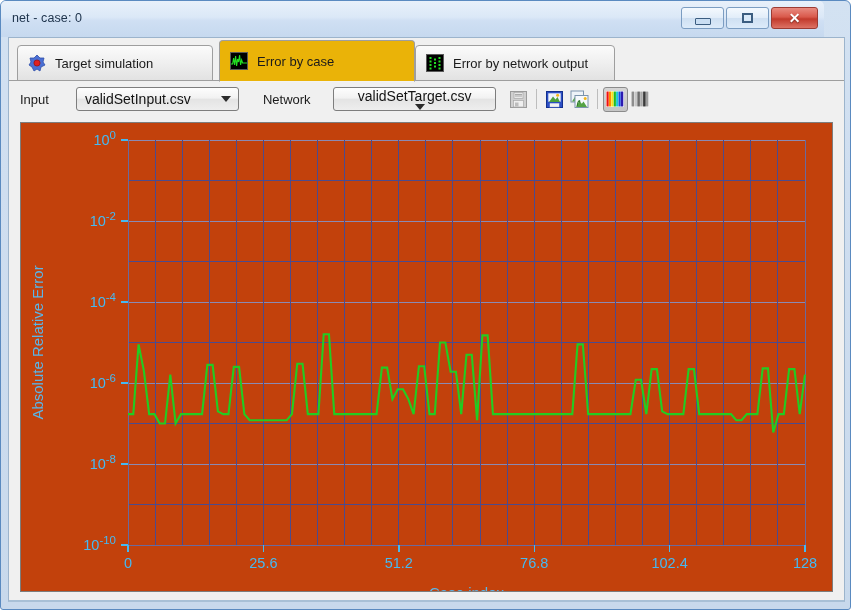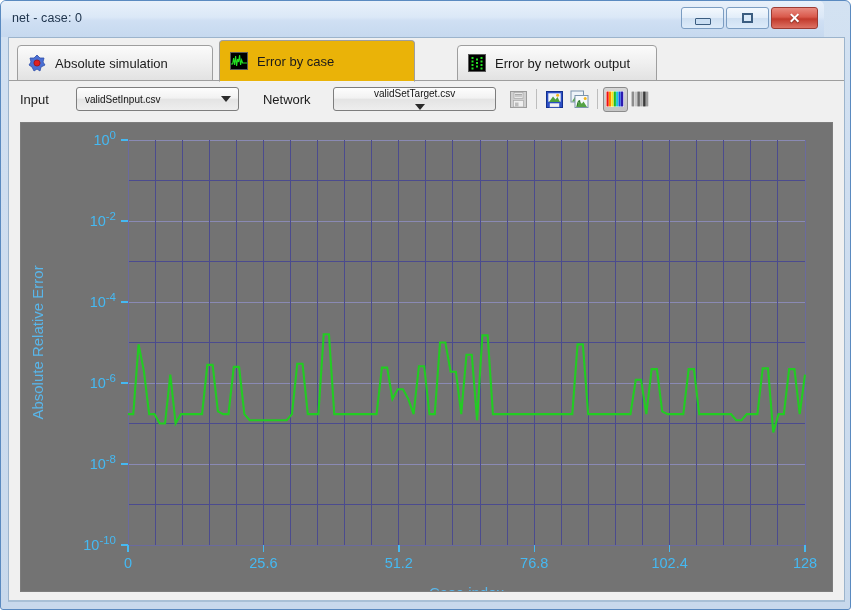--- a/index.html
+++ b/index.html
@@ -168,21 +168,21 @@
     height: 24px;
     border: 1px solid #7d7d7d;
     border-radius: 3px;
     background: linear-gradient(to bottom,#fdfdfd 0%,#f2f2f2 45%,#e4e4e4 52%,#eeeeee 100%);
     display: flex;
     align-items: center;
     justify-content: space-between;
     padding: 0 7px 0 8px;
   }
   .combo-text {
-    font-size: 10px;
+    font-size: 14px;
     color: #141414;
     white-space: nowrap;
   }
   .caret {
     width: 0; height: 0;
     border-left: 5px solid transparent;
     border-right: 5px solid transparent;
     border-top: 6px solid #2b2b2b;
     margin-left: 10px;
   }
@@ -205,21 +205,21 @@
     border-radius: 3px;
   }
 
   
   .plotwrap {
     position: absolute;
     left: 11px; top: 84px;
     width: 813px;
     height: 470px;
     box-sizing: border-box;
-    background: #737373;
+    background: #c2410c;
     border: 1px solid #7d7d7d;
   }
   .plotsvg { display:block; }
 </style>
 </head>
 <body>
 
 <div class="window">
 
   <div class="titlebar">
@@ -241,33 +241,33 @@
 
     <div class="tabstrip">
 
       <div class="tab" style="left:8px; width:196px;">
         <span class="ticon netsim">
           <svg width="18" height="18" viewBox="0 0 18 18">
             <polygon points="9,1 12,4 16,4 15,8 17,11 13,13 12,17 9,15 6,17 4,13 1,11 3,8 2,4 6,4" fill="#4a6fd4" stroke="#2f4ea8" stroke-width="0.8"></polygon>
             <circle cx="9" cy="9" r="3.1" fill="#e02020" stroke="#8e1010" stroke-width="0.7"></circle>
           </svg>
         </span>
-        <span class="tab-label">Absolute simulation</span>
+        <span class="tab-label">Target simulation</span>
       </div>
 
       <div class="tab active" style="left:210px; width:196px;">
         <span class="ticon black">
           <svg width="16" height="16" viewBox="0 0 16 16">
             <polyline points="0,11 1.6,11 2.6,5 3.6,12 4.6,3 5.6,13 6.6,6 7.6,9 8.6,2 9.6,12 10.6,7 11.6,10 13,10 16,10" fill="none" stroke="#23e023" stroke-width="1.1"></polyline>
           </svg>
         </span>
         <span class="tab-label">Error by case</span>
       </div>
 
-      <div class="tab" style="left:406px; width:200px;margin-left:42px;">
+      <div class="tab" style="left:406px; width:200px;">
         <span class="ticon black">
           <svg width="16" height="16" viewBox="0 0 16 16">
             <g fill="#23e023">
               <rect x="2.5" y="2" width="2" height="2"></rect>
               <rect x="2.5" y="5.5" width="2" height="2"></rect>
               <rect x="2.5" y="9" width="2" height="2"></rect>
               <rect x="2.5" y="12.5" width="2" height="2"></rect>
               <rect x="7" y="3.5" width="2" height="2"></rect>
               <rect x="7" y="7" width="2" height="2"></rect>
               <rect x="7" y="10.5" width="2" height="2"></rect>

